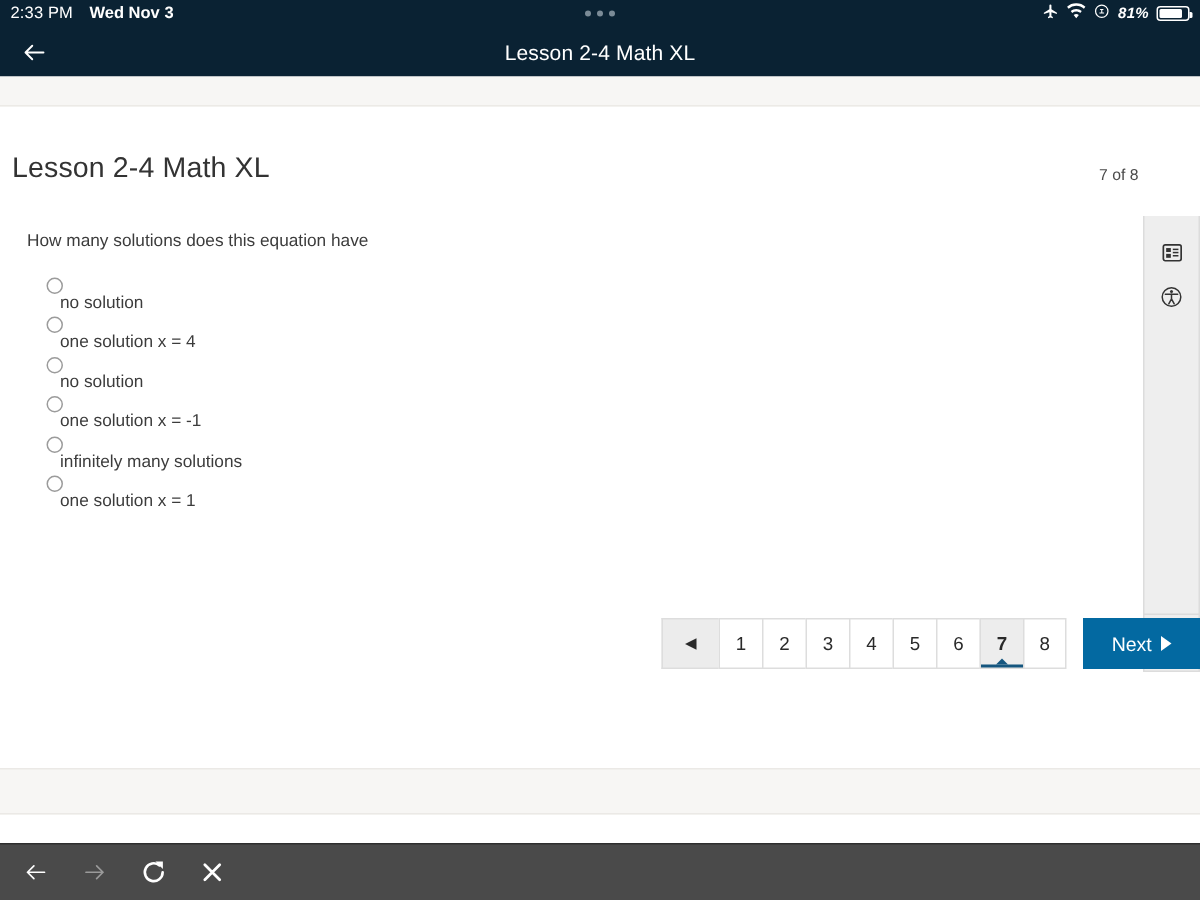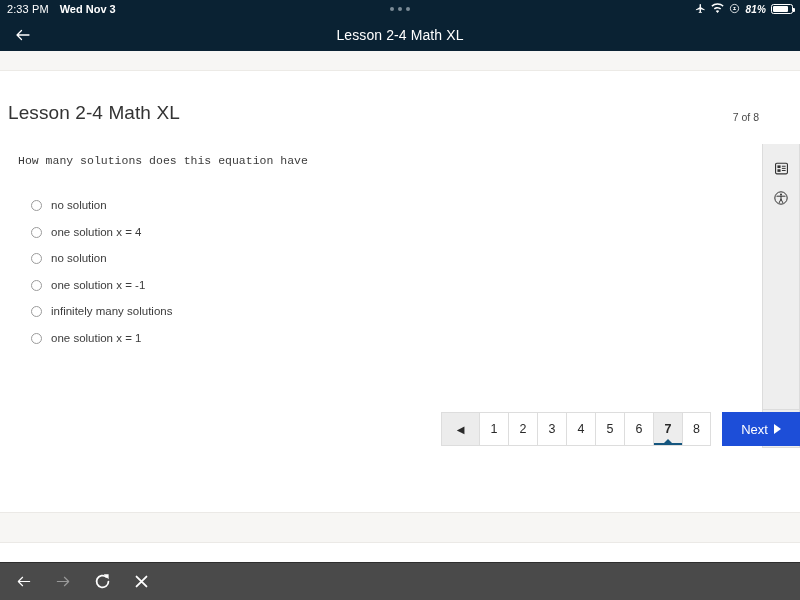--- a/index.html
+++ b/index.html
@@ -166,35 +166,35 @@
 
   .question-block {
     position: absolute;
     top: 82px; left: 18px;
     width: 420px;
   }
   .question-text {
     font-size: 11.5px;
     color: #3c3c3c;
     line-height: 1.3;
-    font-family: Liberation Mono, monospace;
   }
   .equation {
     margin-top: 15px;
     font-size: 11.5px;
     color: #3c3c3c;
   }
   .choices {
     margin-top: 16px;
   }
   .choice {
     display: flex;
-    align-items: flex-end;
+    align-items: flex-start;
     height: 26.5px;
     margin-left: 13px;
+    flex-direction: column;
   }
   .radio {
     width: 11px; height: 11px;
     border: 1px solid #9b9b9b;
     border-radius: 50%;
     box-sizing: border-box;
     flex: 0 0 auto;
     background: #ffffff;
   }
   .choice-label {
@@ -300,21 +300,21 @@
     margin-left: -4px;
     width: 0; height: 0;
     border-left: 4px solid transparent;
     border-right: 4px solid transparent;
     border-bottom: 4px solid #15567f;
   }
   .pg-next {
     margin-left: 11px;
     min-width: 78px;
     height: 34px;
-    background: #1d4ed8;
+    background: #0369a1;
     color: #ffffff;
     display: flex;
     align-items: center;
     justify-content: center;
     gap: 6px;
     font-size: 13px;
     box-sizing: border-box;
     padding: 0 12px;
   }
   .pg-next .tri {

